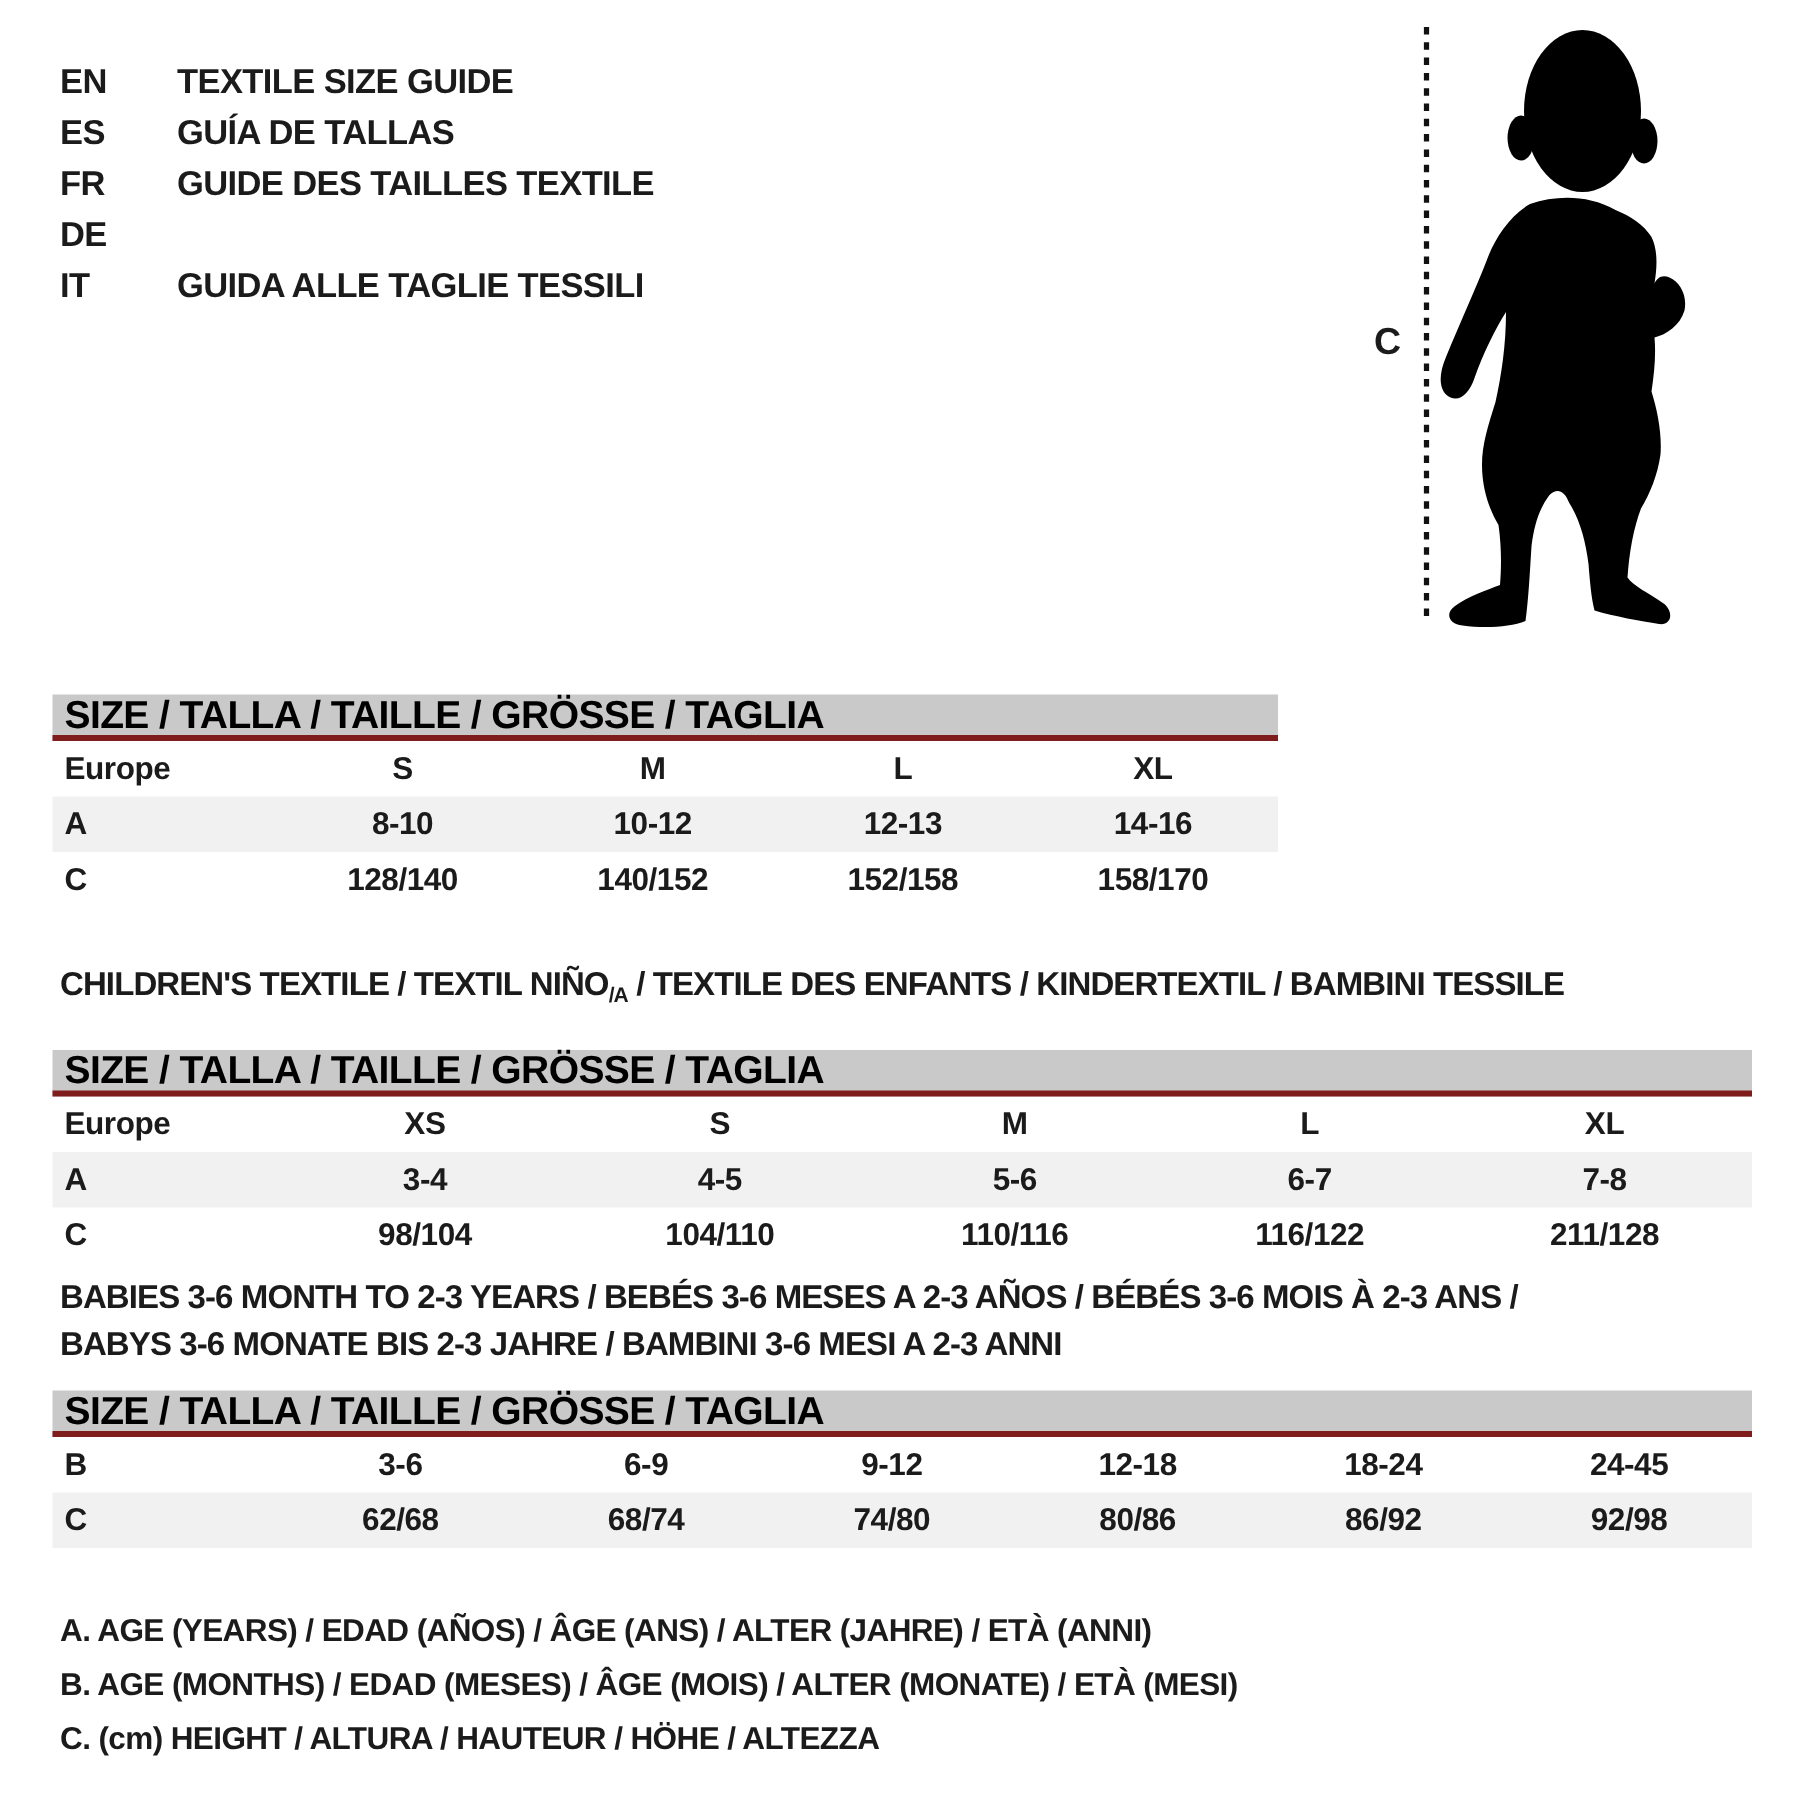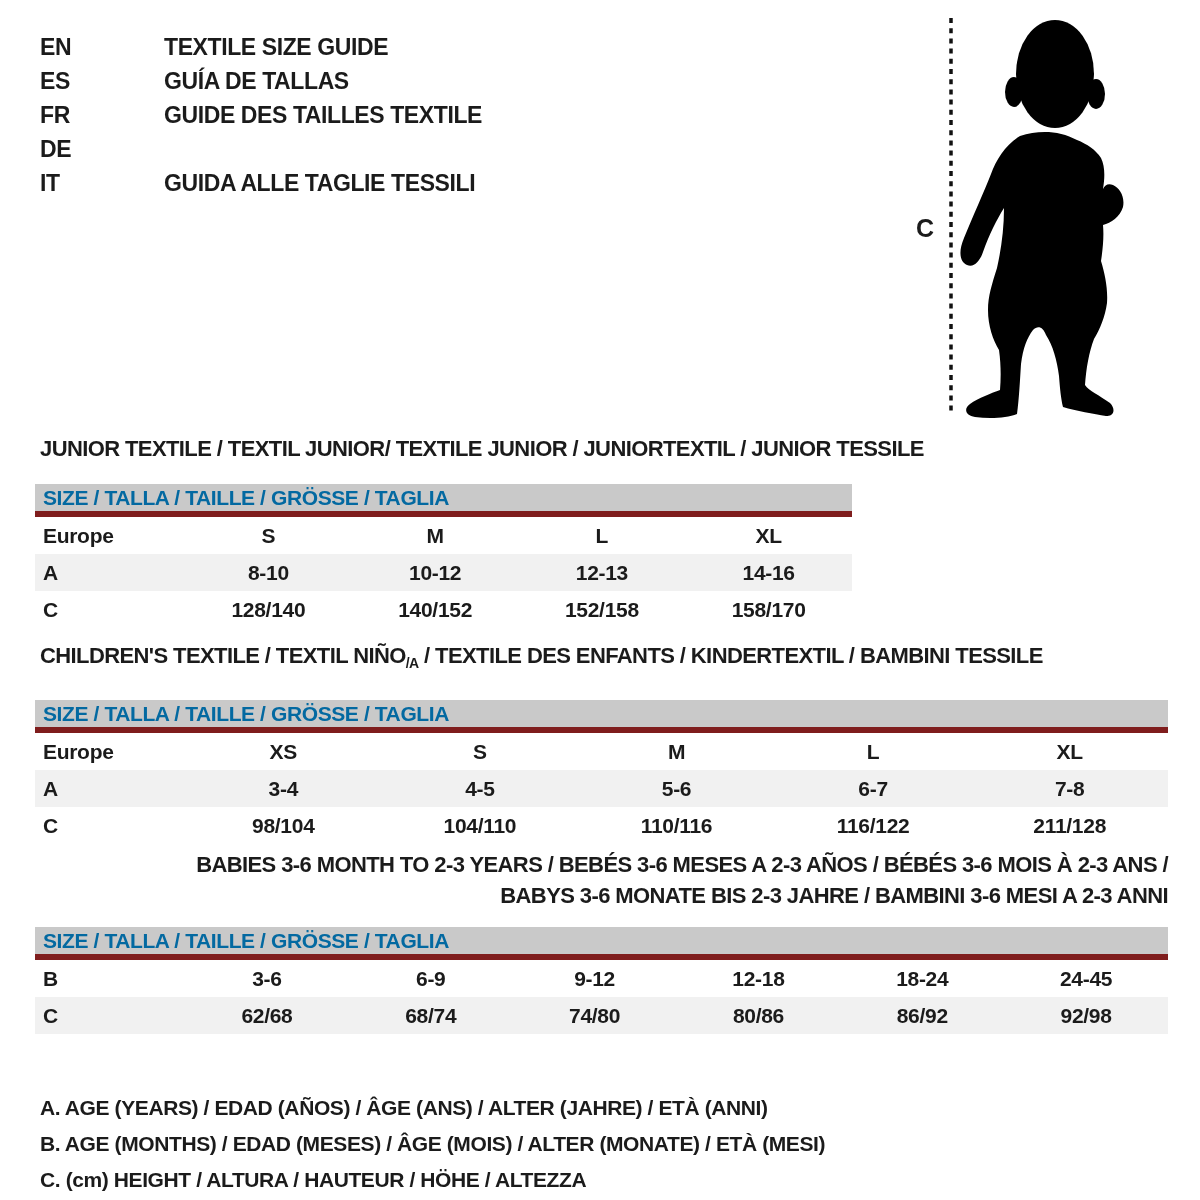--- a/index.html
+++ b/index.html
@@ -3,49 +3,49 @@
 <meta charset="utf-8">
 <style>
   html,body { margin:0; padding:0; }
   body {
     width:1200px; height:1200px; position:relative; background:#ffffff;
     font-family:"Liberation Sans", sans-serif; font-weight:bold; color:#1b1b1b;
     overflow:hidden;
   }
   
   .lang-table { position:absolute; left:40px; top:34px; letter-spacing:-0.4px; }
-  .lang-row { display:flex; height:34px; align-items:flex-start; font-size:23px;gap:46px; }
+  .lang-row { display:flex; height:34px; align-items:flex-end; font-size:23px; }
   .lang-code { width:78px; }
   
   .figure-svg { position:absolute; left:900px; top:8px; }
   .fig-label { position:absolute; left:916px; top:214px; font-size:25px; }
   
   .sec { position:absolute; left:35px; }
   #junior { top:438px; width:817px; }
   #children { top:645px; width:1133px; }
   #babies { top:849px; width:1133px; }
   .stitle { font-size:22px; line-height:21px; margin:0 0 0 5px; letter-spacing:-0.6px; white-space:nowrap; }
   .stitle .sub { font-size:14px; vertical-align:-5px; }
-  .btitle-line { font-size:22px; line-height:31px; margin-left:5px; letter-spacing:-0.6px; white-space:nowrap;text-align:right; }
+  .btitle-line { font-size:22px; line-height:31px; margin-left:5px; letter-spacing:-0.6px; white-space:nowrap; }
   .size-bar {
-    height:27px; line-height:27px; background:#c9c9c9; border-bottom:6px solid #7f1d1d;
-    padding-left:8px; font-size:21px; color:#0369a1; letter-spacing:-0.4px;
+    height:27px; line-height:27px; background:#c9c9c9; border-bottom:4px solid #7f1d1d;
+    padding-left:8px; font-size:26px; color:#000000; letter-spacing:-0.4px;
   }
   #junior .size-bar { margin-top:25px; }
   #children .size-bar { margin-top:26px; }
   #babies .size-bar { margin-top:16px; }
   .trow { display:grid; align-items:center; height:37px; font-size:21px; letter-spacing:-0.3px; }
   .trow.alt { background:#f1f1f1; }
   .cols4 { grid-template-columns:150px repeat(4,1fr); }
   .cols5 { grid-template-columns:150px repeat(5,1fr); }
   .cols6 { grid-template-columns:150px repeat(6,1fr); }
   .rlabel { text-align:left; padding-left:8px; }
   .cell { text-align:center; }
   
-  .legend { position:absolute; left:40px; top:1070px; font-size:21px; letter-spacing:-0.4px;margin-top:20px; }
+  .legend { position:absolute; left:40px; top:1070px; font-size:21px; letter-spacing:-0.4px; }
   .legend div { line-height:36px; white-space:nowrap; }
 </style>
 </head>
 <body>
 
 <div class="lang-table">
   <div class="lang-row">
     <span class="lang-code">EN</span>
     <span class="lang-label">TEXTILE SIZE GUIDE</span>
   </div>
@@ -101,21 +101,20 @@
       C 225 189, 220 180, 213 177
       C 208 175, 205 177, 203 181
       C 205 169, 205 158, 201 150
       C 196 142, 187 136, 177 132
       C 159 122, 138 122, 120 128 Z"></path>
   </g>
 </svg>
 <div class="fig-label">C</div>
 
 <section class="sec" id="junior">
-  <h2 class="stitle">JUNIOR TEXTILE / TEXTIL JUNIOR/ TEXTILE JUNIOR / JUNIORTEXTIL / JUNIOR TESSILE</h2>
   <div>
     <div class="size-bar">
       <span>SIZE / TALLA / TAILLE / GRÖSSE / TAGLIA</span>
     </div>
     <div class="trow cols4">
       <div class="rlabel">Europe</div>
       <div class="cell">S</div>
       <div class="cell">M</div>
       <div class="cell">L</div>
       <div class="cell">XL</div>

